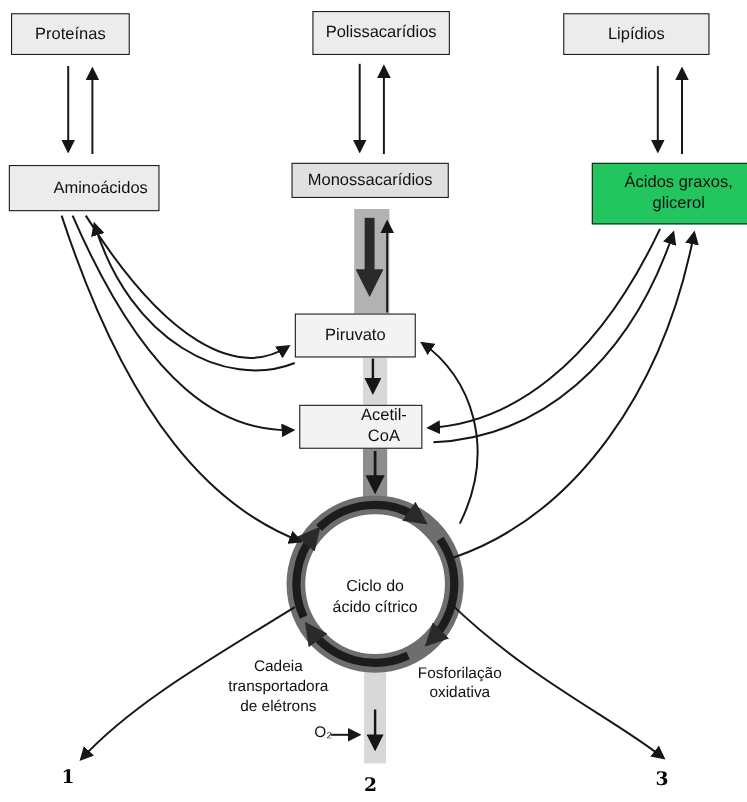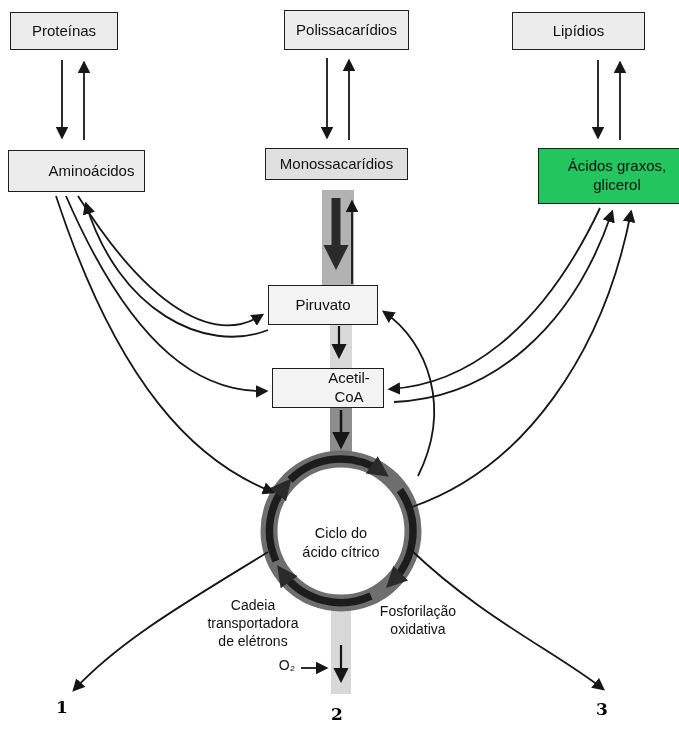--- a/index.html
+++ b/index.html
@@ -23,21 +23,21 @@
   #box-proteinas      { left:10px;  top:12px;  width:108px; height:38px; }
   #box-polissacaridios{ left:284px; top:10px;  width:125px; height:40px; }
   #box-lipidios       { left:512px; top:12px;  width:133px; height:38px; }
   #box-aminoacidos    { left:8px;   top:150px; width:137px; height:42px;padding-left:30px; }
   #box-monossacaridios{ left:265px; top:148px; width:143px; height:32px; background:#e0e0e0; }
   #box-acidos         { left:538px; top:148px; width:158px; height:56px; background:#22c55e; }
   #box-piruvato       { left:268px; top:285px; width:110px; height:40px; background:#f3f3f3; }
   #box-acetil         { left:272px; top:368px; width:112px; height:40px; background:#f3f3f3;padding-left:42px; }
   #cycle-label  { left:281px; top:512px; width:120px; font-size:14.5px;margin-top:12px; }
   #label-cadeia { left:183px; top:596px; width:140px; }
-  #label-o2     { left:272px; top:656px; width:30px; text-align:center; }
+  #label-o2     { left:272px; top:656px; width:30px; text-align:right; }
   #label-fosfo  { left:352px; top:602px; width:120px;padding-left:12px; }
   #num-1 { left:56px;  top:697px; }
   #num-2 { left:331px; top:704px; }
   #num-3 { left:596px; top:699px; }
 </style>
 </head>
 <body>
 
 <div class="stage">
 

